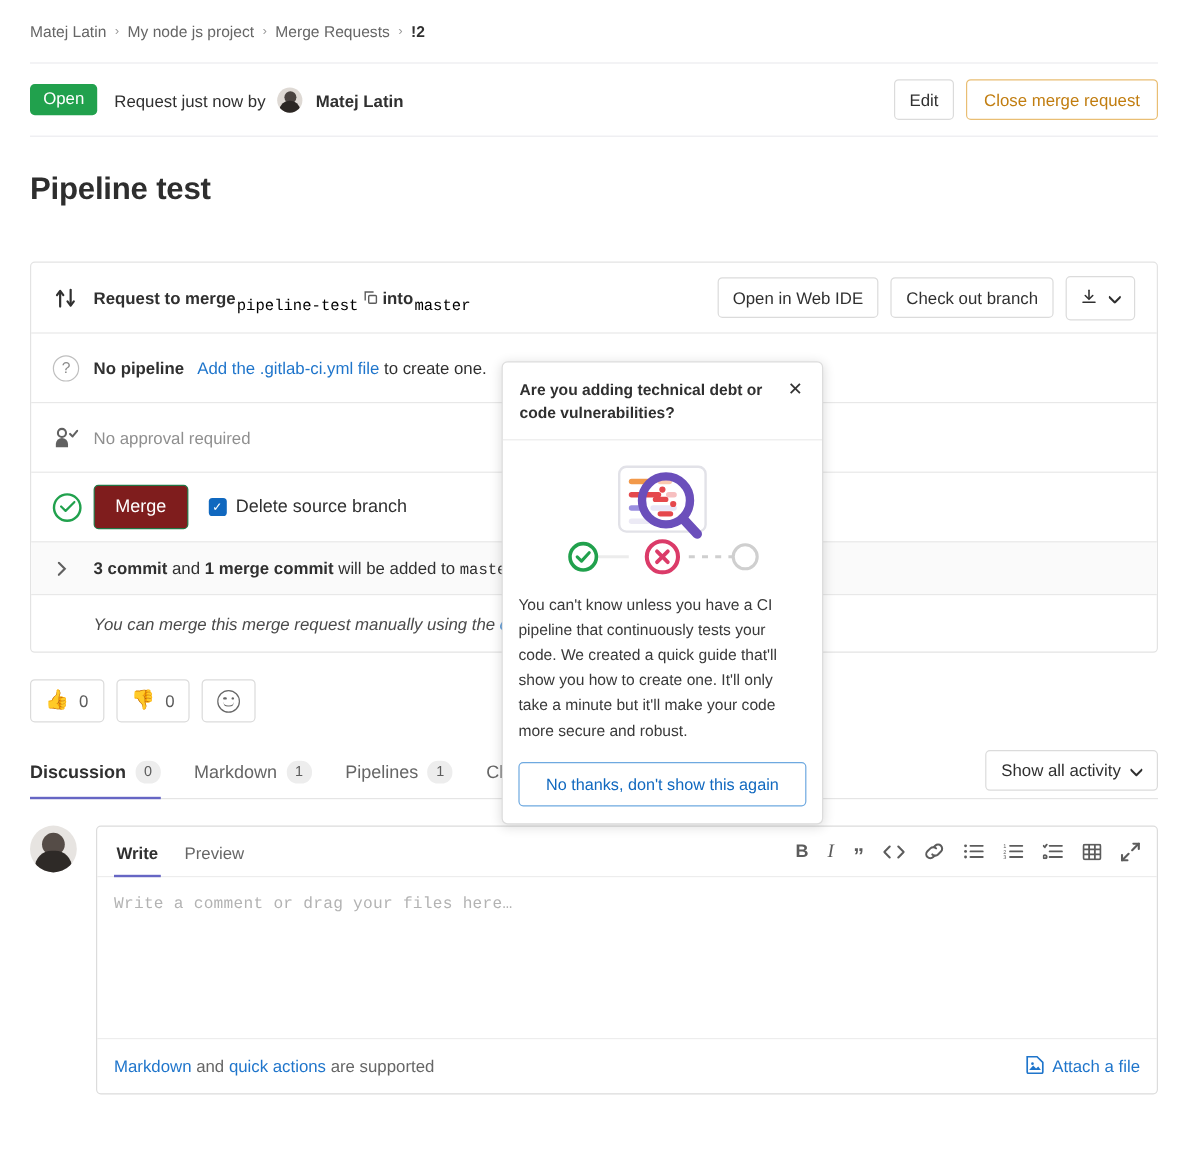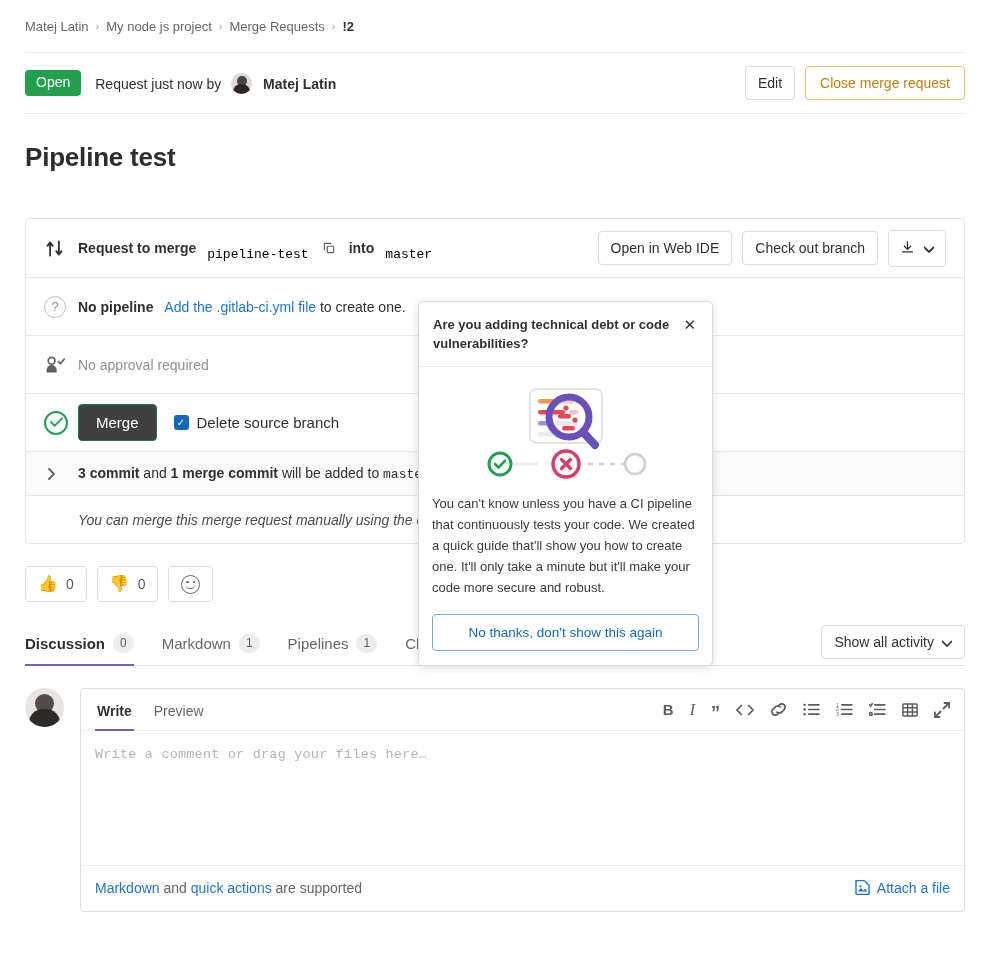--- a/index.html
+++ b/index.html
@@ -63,42 +63,42 @@
   
   .widget {
     margin-top: 45px;
     border: 1px solid #e3e3e3; border-radius: 4px; background:#fff;
   }
   .widget-row { display:flex; align-items:center; padding: 0 18px; min-height: 58px; }
   .widget-sep { border-top: 1px solid #e8e8e8; }
 
   .icon-box { width:34px; flex: 0 0 34px; display:flex; align-items:center; }
 
-  .merge-req-text { font-size: 14px; color:#303030; display:flex; align-items:center; gap:11px; }
+  .merge-req-text { font-size: 14px; color:#303030; display:flex; align-items:center; gap:1px; }
   .merge-req-text b { font-weight:bold; }
   .mono-blue { font-family:"Liberation Mono", monospace; color:#000000; font-size:13px;margin-top:12px; }
   .copy-icon { color:#5c5c5c; display:inline-flex; margin: 0 2px; }
   .widget-actions { margin-left:auto; display:flex; align-items:center; gap:10px; }
   .btn-split { display:flex; align-items:center; gap:9px; padding: 9px 11px; }
 
   .q-circle {
     width:22px;height:22px;border-radius:50%;border:1px solid #bfbfbf;
     display:flex;align-items:center;justify-content:center;color:#8c8c8c;font-size:13px;
   }
   .no-pipeline-text { font-size:14px; }
   .no-pipeline-text b { font-weight:bold; }
   .link { color:#1f75cb; text-decoration:none; cursor:pointer; }
   .muted { color:#8f8f8f; }
 
   .check-circle {
     width:24px;height:24px;border-radius:50%;border:2px solid #21a14d;
     display:flex;align-items:center;justify-content:center;color:#21a14d;
   }
   .btn-merge {
-    background:#404040; border:1px solid #217645; color:#fff; font-size:15px;
+    background:#7f1d1d; border:1px solid #217645; color:#fff; font-size:15px;
     padding: 9px 17px; border-radius:4px; cursor:pointer; font-family:"Liberation Sans",sans-serif;
   }
   .cb-row { display:flex; align-items:center; gap:8px; margin-left:17px; font-size:15px; }
   .cbox {
     width:15px;height:15px;border-radius:3px;background:#1068bf;display:flex;
     align-items:center;justify-content:center;color:#fff;font-size:10px;
   }
 
   .commit-row { background:#fafafa; min-height: 44px; font-size:14px; }
   .chev { color:#606060; font-size:13px; width:34px; flex:0 0 34px; display:flex; align-items:center; padding-left: 4px;}
@@ -166,21 +166,21 @@
     min-height: 118px;
   }
   .comment-foot {
     display:flex; align-items:center; border-top:1px solid #ededed; padding: 13px 14px; font-size:14px;
   }
   .comment-foot .left { color:#666; }
   .attach { margin-left:auto; display:flex; align-items:center; gap:7px; color:#1f75cb; cursor:pointer; }
 
   
   .popover {
-    position:absolute; left:418px; top:301px; width:295px;
+    position:absolute; left:418px; top:301px; width:268px;
     background:#fff; border:1px solid #dcdcdc; border-radius:5px;
     box-shadow: 0 2px 10px rgba(0,0,0,0.14); z-index: 50;
   }
   .pop-head {
     display:flex; align-items:flex-start; gap:10px; padding: 14px 14px 12px;
     border-bottom:1px solid #ececec;
   }
   .pop-title { font-size:13px; font-weight:bold; color:#303030; line-height:1.45; flex:1; }
   .pop-close { cursor:pointer; color:#333; font-size:15px; line-height:1; padding: 1px 2px; }
   .pop-body { padding: 14px 13px 14px; }

